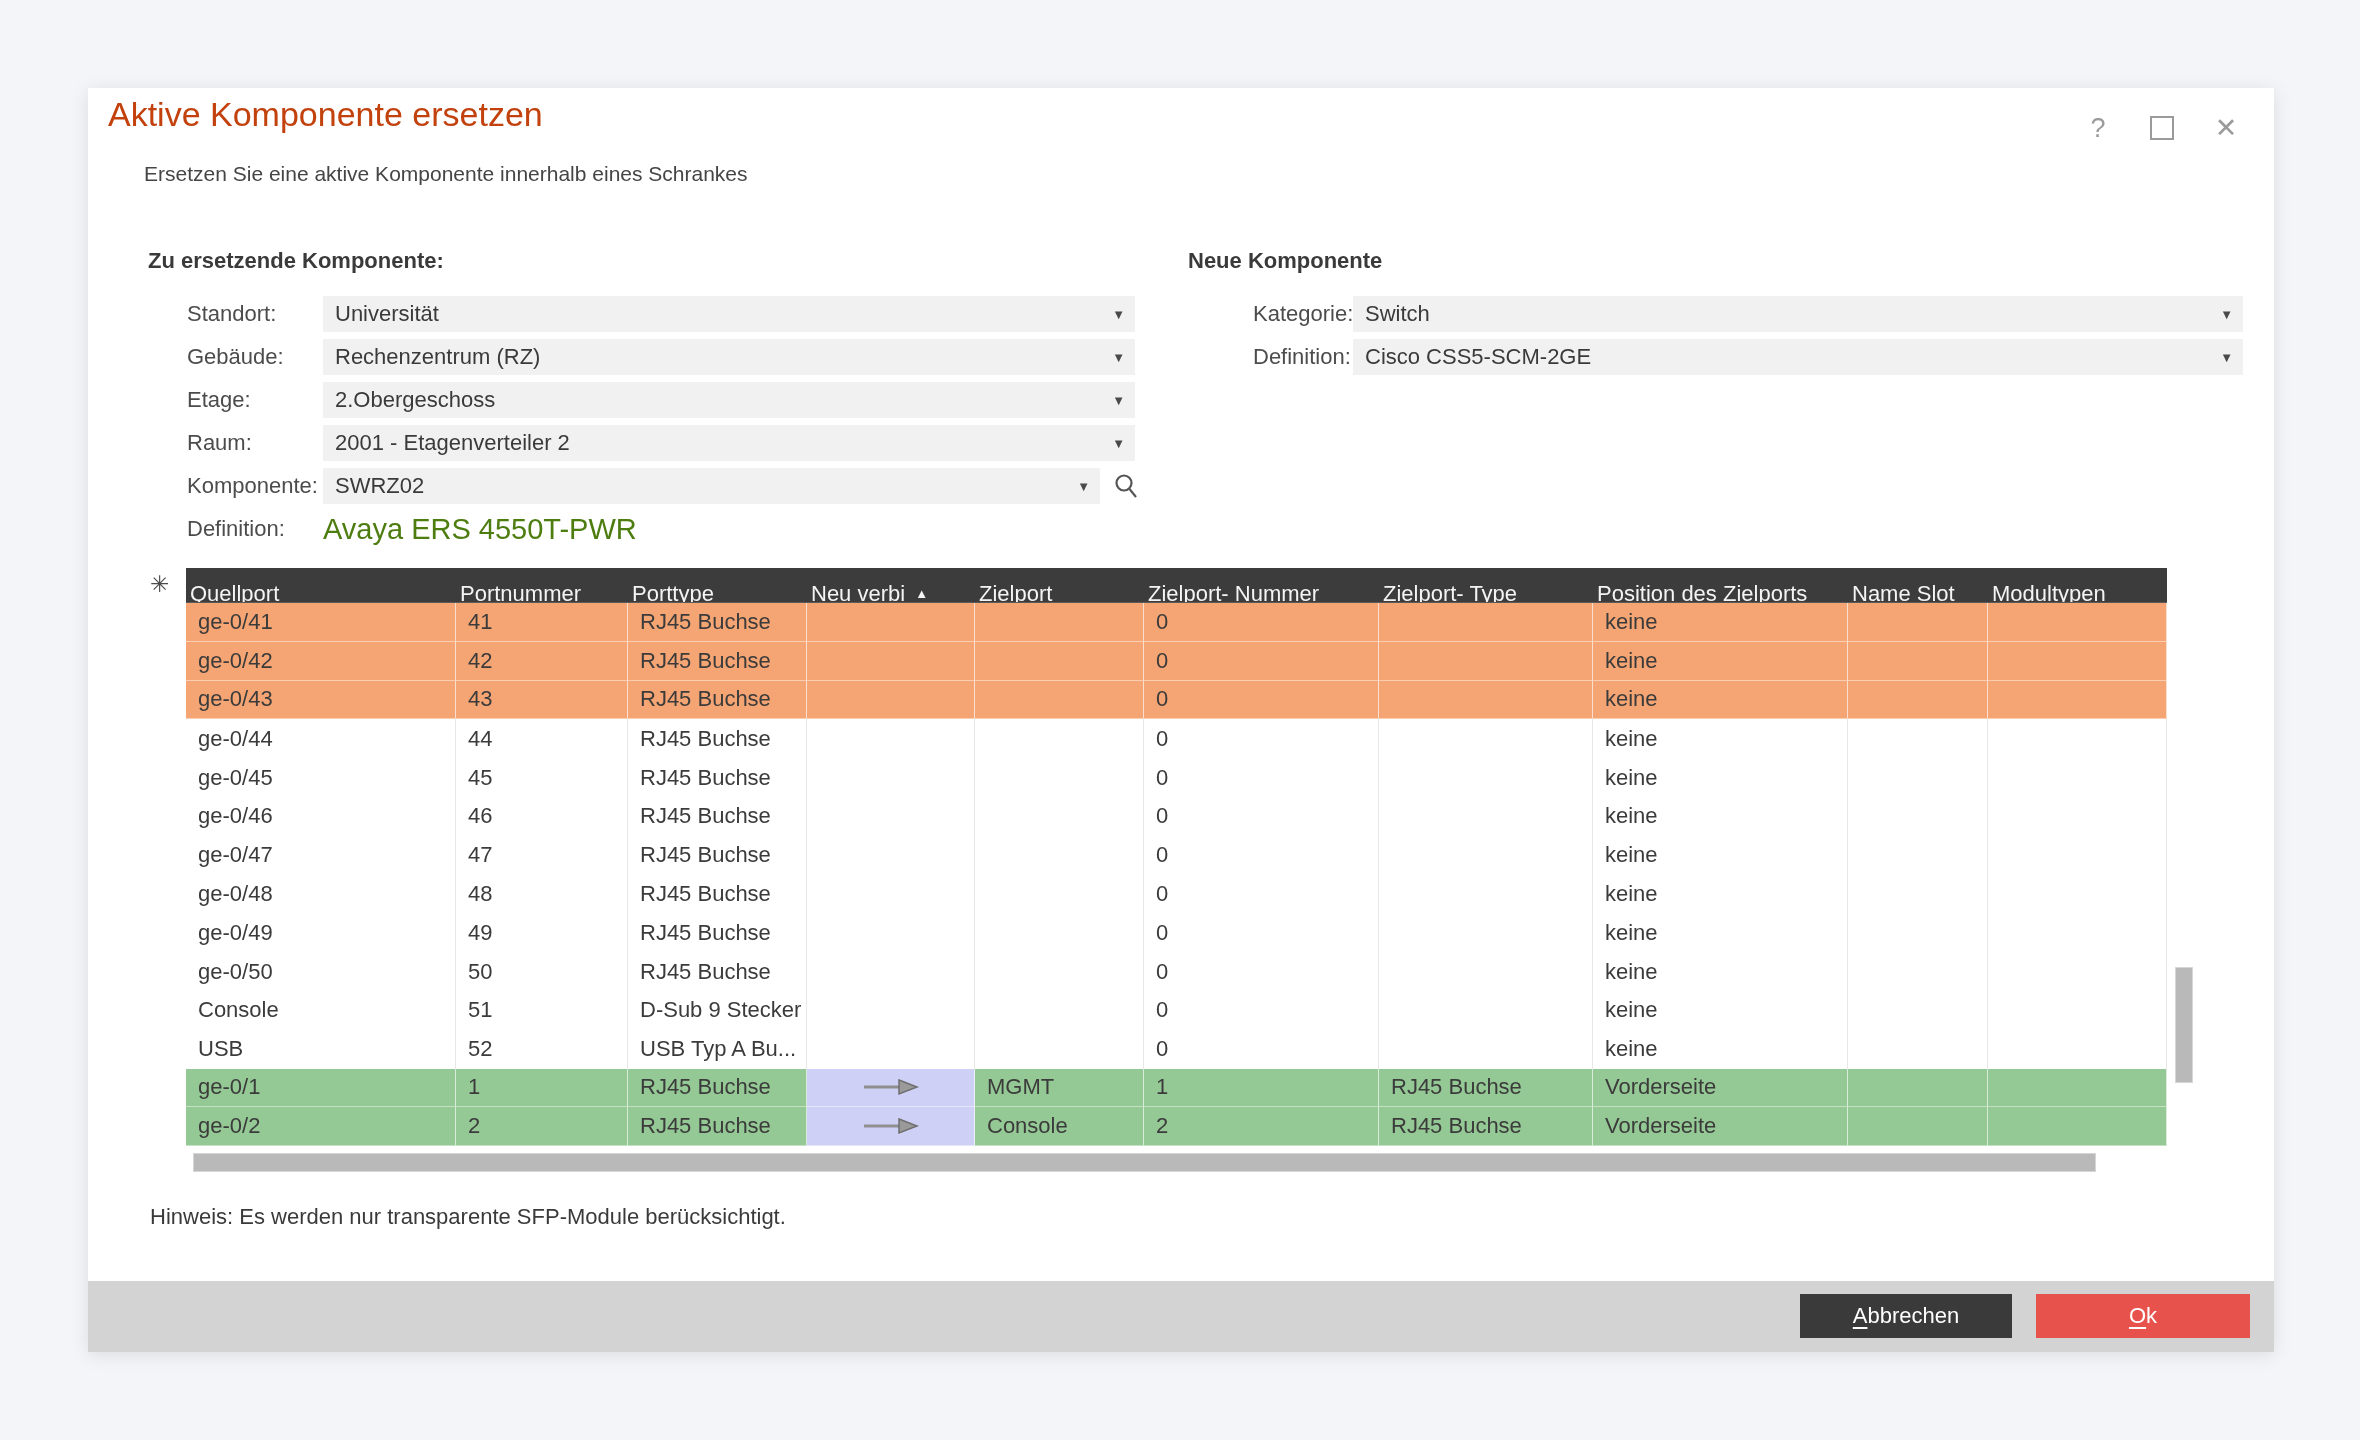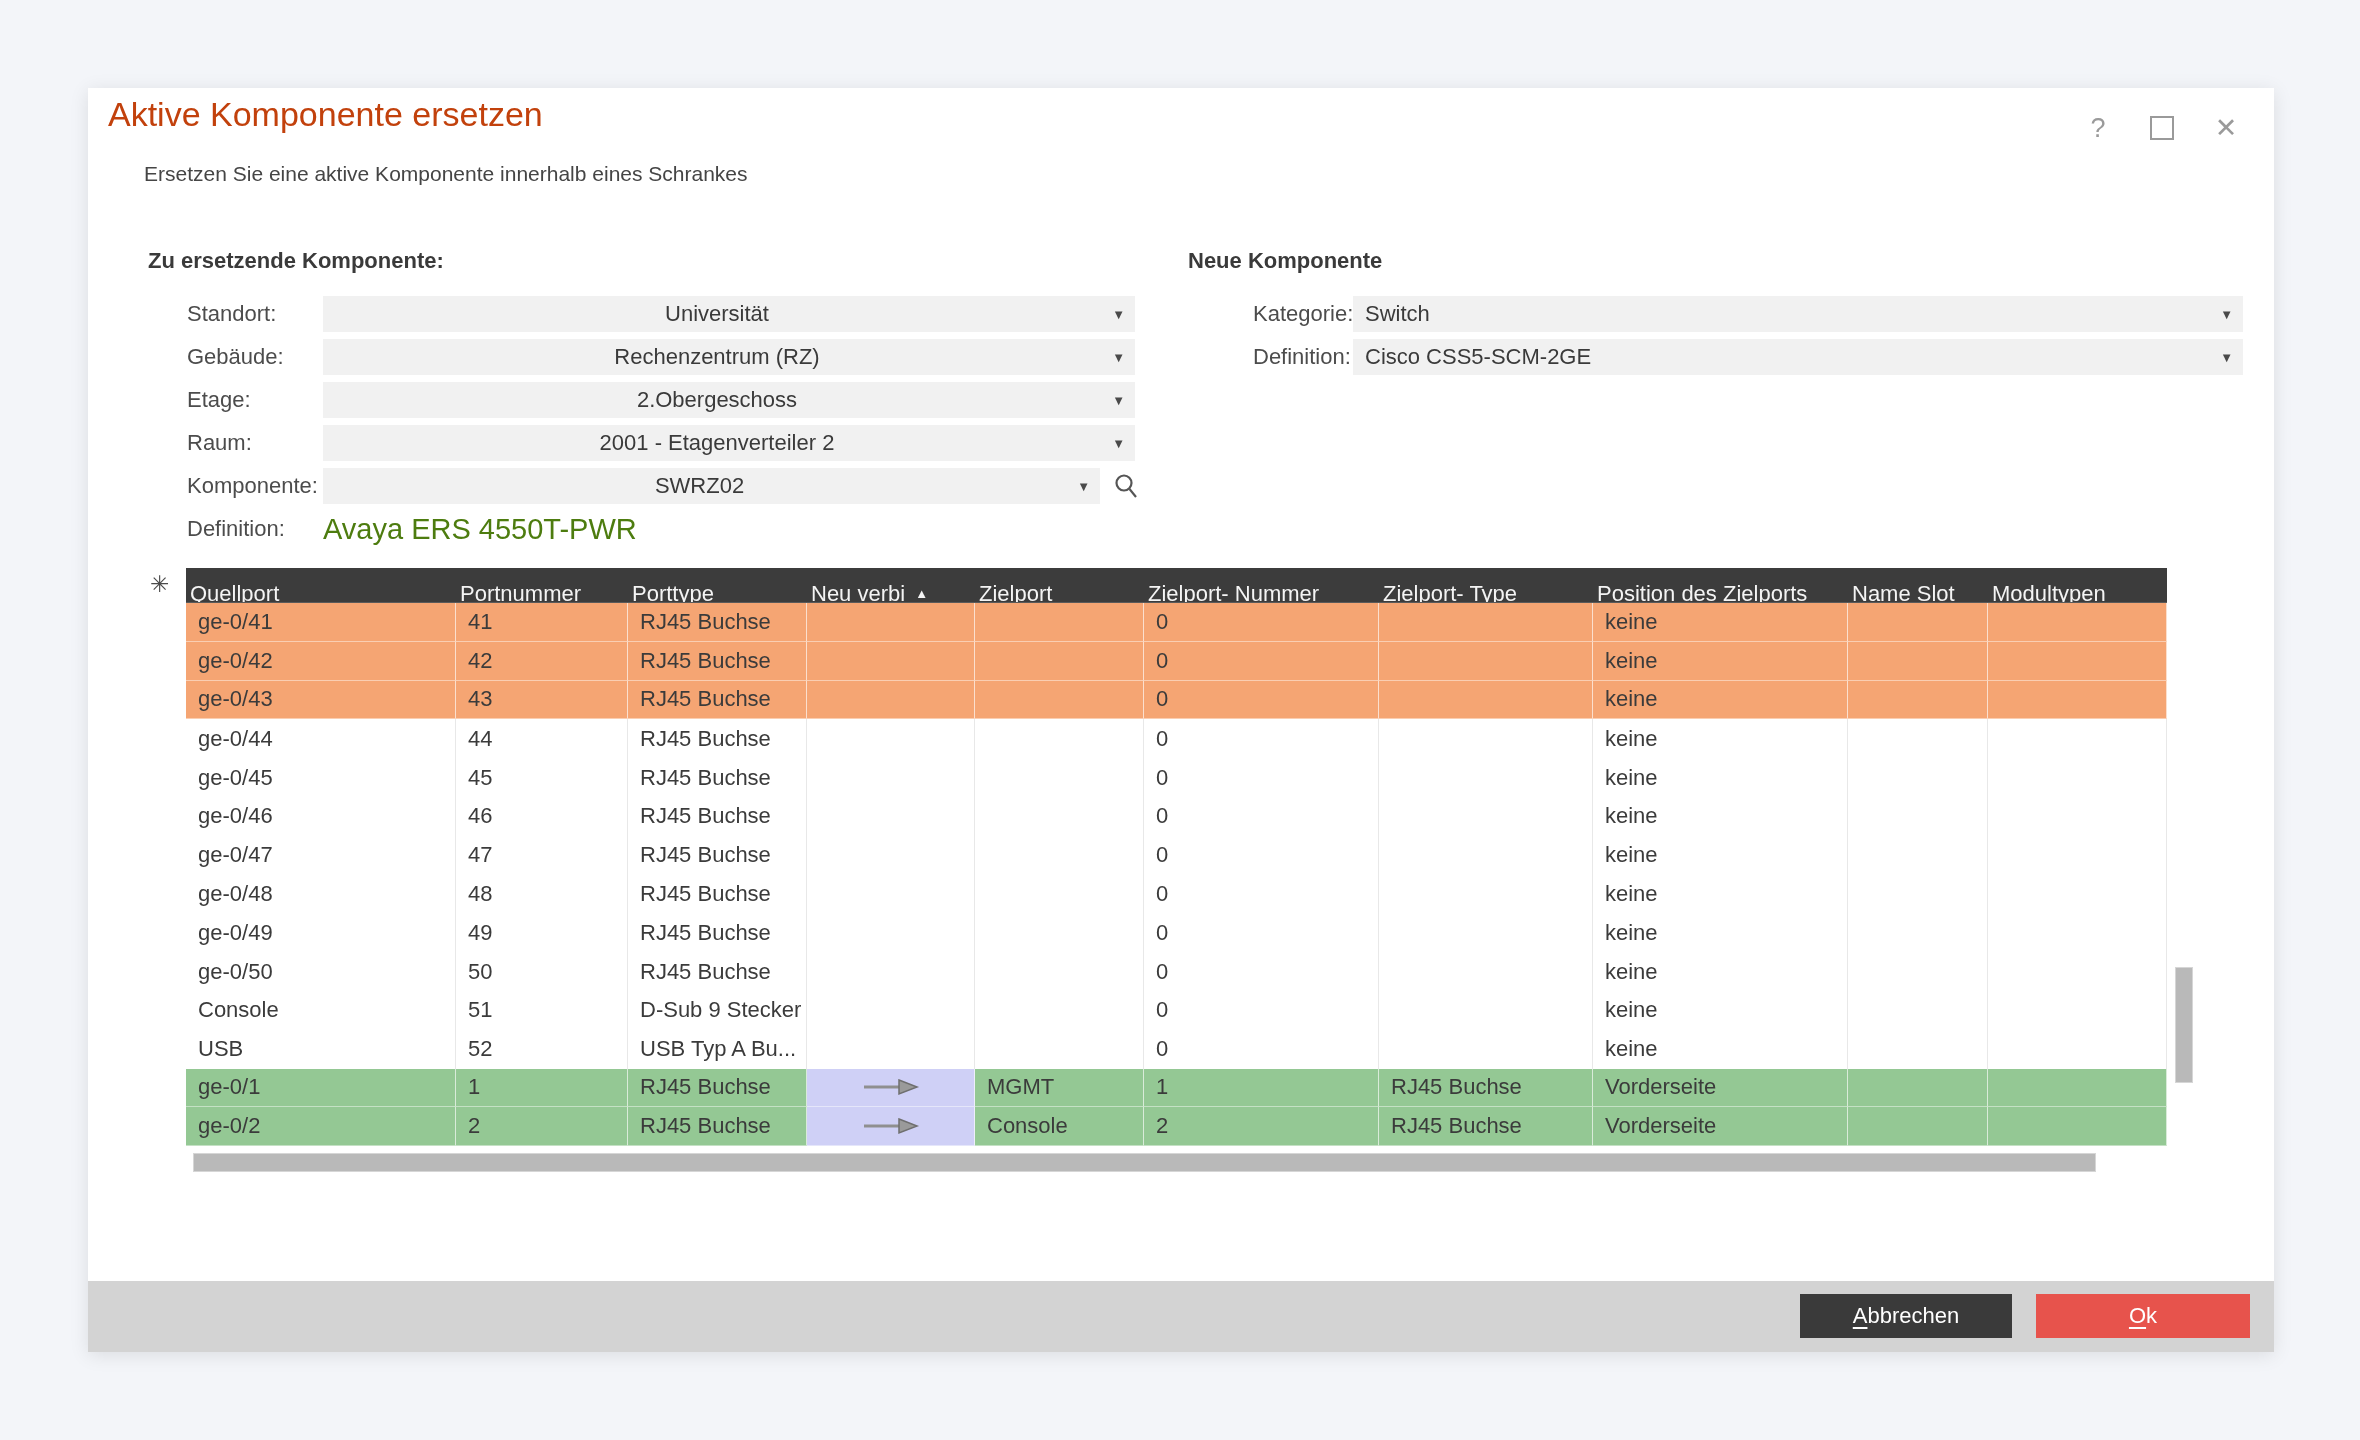--- a/index.html
+++ b/index.html
@@ -30,21 +30,21 @@
   .form-left .form-row{margin-left:39px;}
   .form-right .form-row{margin-left:65px;}
   .flabel{flex:none;font-size:22px;color:#4c4c4c;white-space:nowrap;}
   .form-left .flabel{width:136px;}
   .form-right .flabel{width:100px;}
   .field{
     position:relative;height:36px;background:#f1f1f1;box-sizing:border-box;
     display:flex;align-items:center;padding:0 36px 0 12px;
     font-size:22px;color:#3a3a3a;white-space:nowrap;overflow:hidden;
   }
-  .form-left .field{width:812px;justify-content:center;}
+  .form-left .field{width:812px;}
   .form-left .field.narrow{width:777px;}
   .form-right .field{width:890px;}
   .dd-arrow{position:absolute;right:10px;top:50%;transform:translateY(-50%);font-size:13px;color:#4a4a4a;}
   .plain-value{font-size:29px;color:#4d7c0f;white-space:nowrap;}
   .search-icon{margin-left:12px;flex:none;}
 
   
   .config-icon{position:absolute;left:62px;top:485px;font-size:23px;color:#4a4a4a;line-height:1;}
   .ptable{position:absolute;left:98px;top:480px;width:1981px;}
   .thead,.trow{
@@ -387,20 +387,21 @@
           <div class="tcell">Vorderseite</div>
           <div class="tcell"></div>
           <div class="tcell"></div>
         </div>
       </div>
   </div>
 
   <div class="vscroll"></div>
   <div class="hscroll"></div>
 
+  <div class="hint">Hinweis: Es werden nur transparente SFP-Module berücksichtigt.</div>
 
   <div class="footer">
     <div class="btn btn-cancel">
       <span><span class="mnemonic">A</span><span>bbrechen</span></span>
     </div>
     <div class="btn btn-ok">
       <span><span class="mnemonic">O</span><span>k</span></span>
     </div>
   </div>
 

